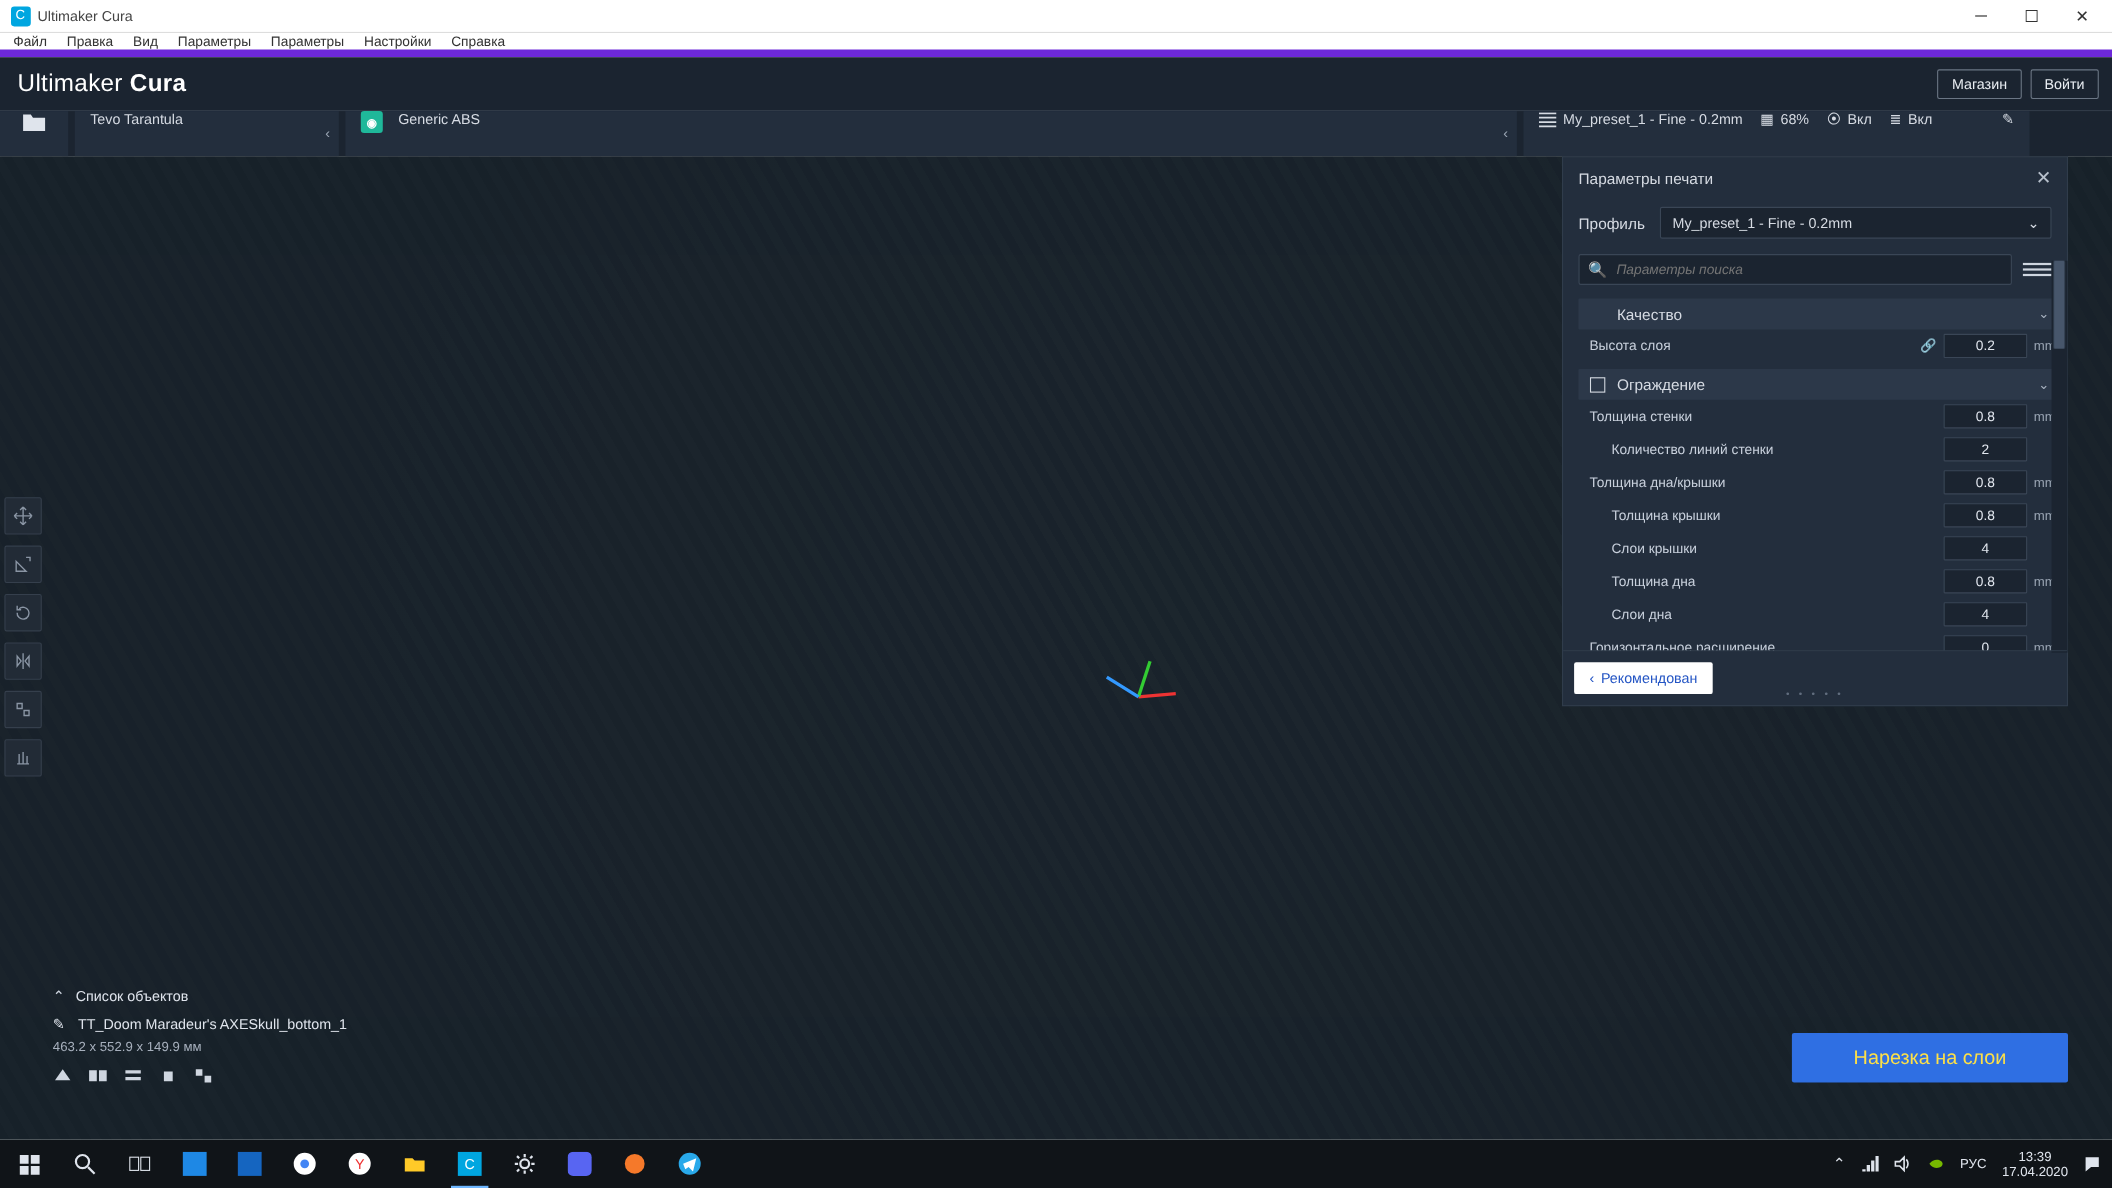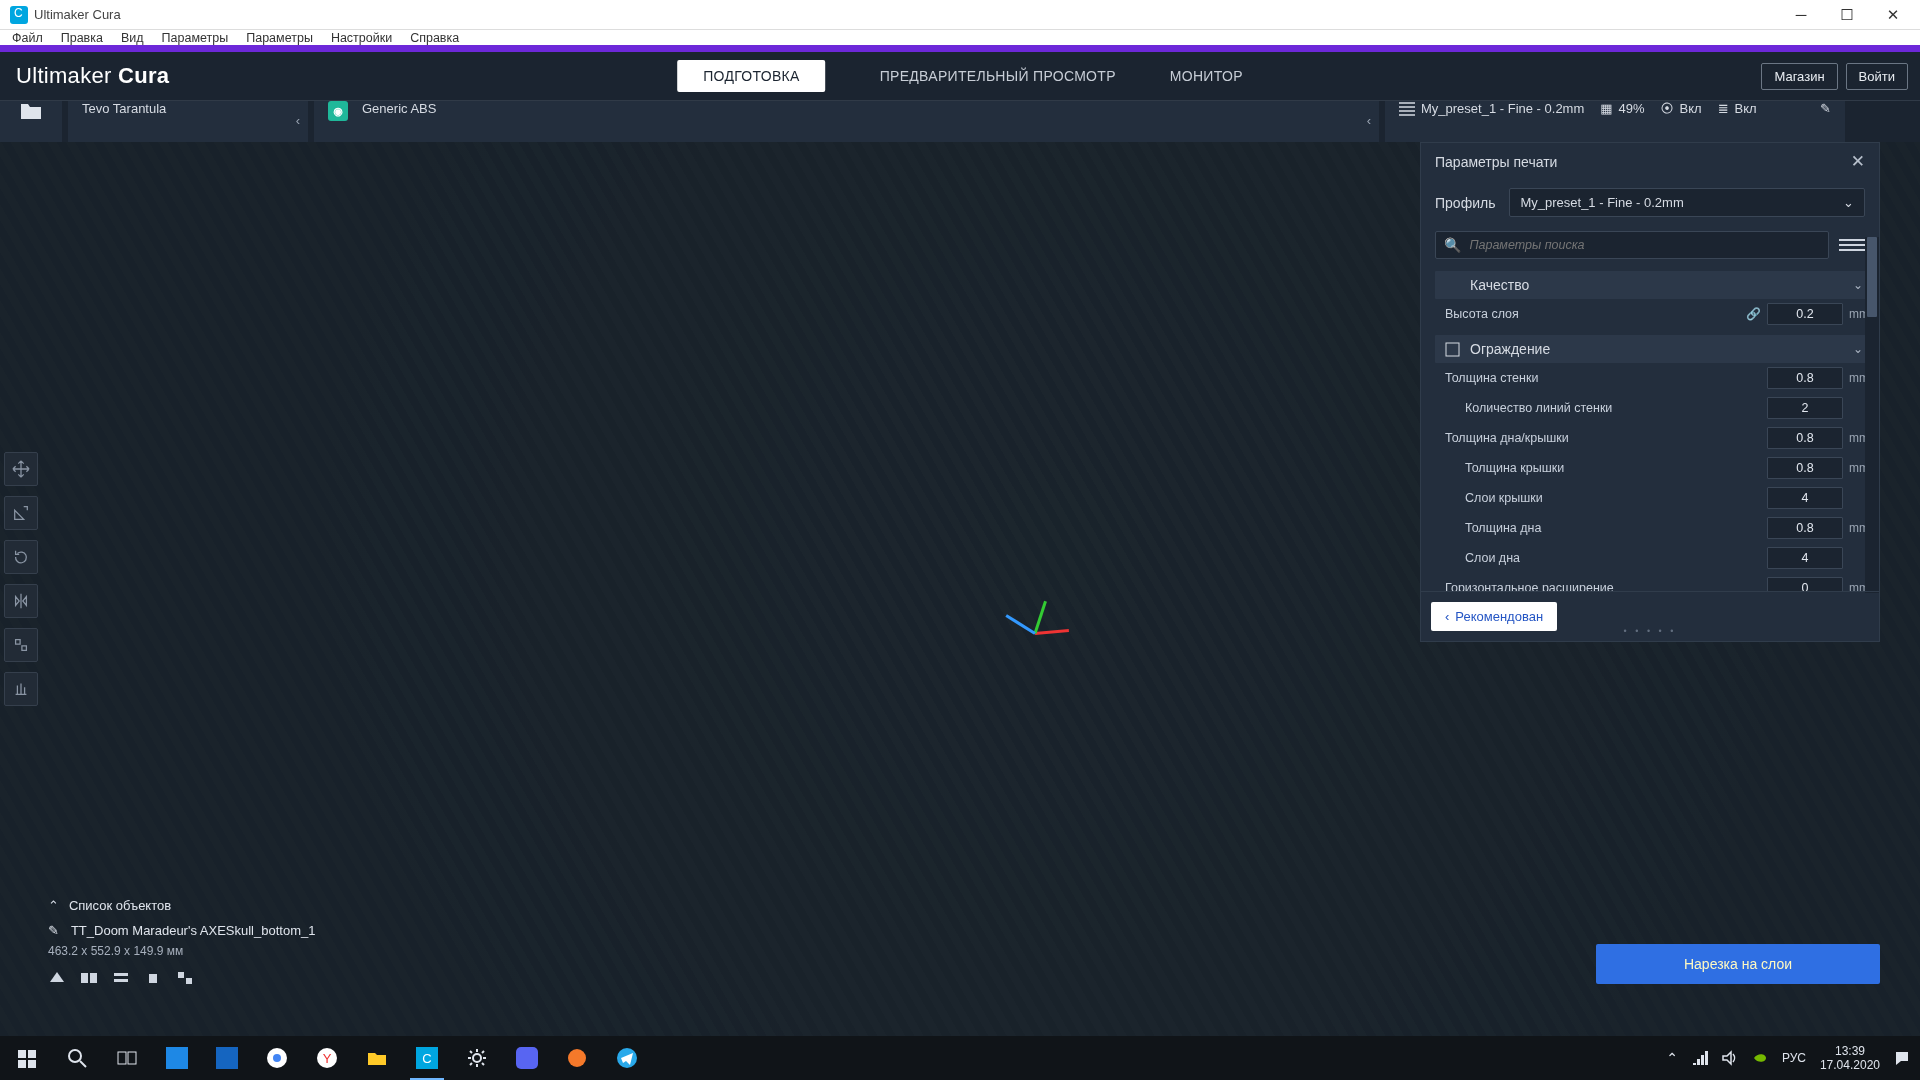--- a/index.html
+++ b/index.html
@@ -51,21 +51,21 @@
 .ltool svg{width:18px;height:18px;fill:none;stroke:#8a95a4;stroke-width:1.4}
 
 .obj-panel{position:absolute;left:48px;bottom:50px;color:#dfe4ec;font-size:13px}
 .obj-panel .hdr{display:flex;align-items:center;gap:10px;margin-bottom:10px}
 .obj-panel .row{display:flex;align-items:center;gap:12px;margin-bottom:6px}
 .obj-panel .dim{color:#a7b0bd;font-size:12px}
 .obj-icons{display:flex;gap:14px;margin-top:12px;color:#cfd6e0}
 .obj-icons span{width:18px;height:16px;display:inline-flex}
 .obj-icons svg{width:18px;height:16px;fill:#cfd6e0}
 
-.slice-btn{position:absolute;right:40px;bottom:52px;background:#2f6fe3;color:#fef9c3;padding:12px 88px;border-radius:2px;font-size:14px}
+.slice-btn{position:absolute;right:40px;bottom:52px;background:#2f6fe3;color:#fde047;padding:12px 56px;border-radius:2px;font-size:18px}
 
 .settings-panel{position:absolute;right:40px;top:0;width:460px;background:#232e3d;color:#d6dbe3;border:1px solid #303c4b;display:flex;flex-direction:column;height:500px}
 .sp-title{display:flex;align-items:center;justify-content:space-between;padding:8px 14px;font-size:14px}
 .sp-title .x{color:#b7c0cc;font-size:17px}
 .sp-profile{display:flex;align-items:center;gap:14px;padding:8px 14px}
 .sp-profile .sel{flex:1;background:#1b2430;border:1px solid #3a4656;border-radius:2px;padding:6px 10px;display:flex;align-items:center;justify-content:space-between;font-size:13px}
 .sp-search-row{display:flex;gap:10px;padding:6px 14px}
 .sp-search{flex:1;background:#1b2430;border:1px solid #3a4656;border-radius:2px;padding:5px 8px;display:flex;align-items:center;gap:8px}
 .sp-search input{background:transparent;border:none;outline:none;color:#cfd6e0;font-style:italic;font-size:12.5px;width:100%}
 .sp-search .mag{color:#8a95a4}
@@ -118,25 +118,20 @@
   <span>Правка</span>
   <span>Вид</span>
   <span>Параметры</span>
   <span>Параметры</span>
   <span>Настройки</span>
   <span>Справка</span>
 </div>
 
 <div class="toolbar">
   <div class="brand"><span>Ultimaker</span> <b>Cura</b></div>
-  <div class="stage-tabs">
-    <div class="tab active">ПОДГОТОВКА</div>
-    <div class="tab">ПРЕДВАРИТЕЛЬНЫЙ ПРОСМОТР</div>
-    <div class="tab">МОНИТОР</div>
-  </div>
   <div class="toolbar-right">
     <div class="btn-outline">Магазин</div>
     <div class="btn-outline">Войти</div>
   </div>
 </div>
 
 <div class="config-row">
   <div class="config-box box-open">
     <svg viewBox="0 0 24 20">
         <path d="M2 3h7l2 3h11v12H2z"></path>
@@ -153,21 +148,21 @@
   </div>
   <div class="config-box box-profile">
     <div class="seg lines">
       <svg viewBox="0 0 16 14">
           <path d="M0 1h16M0 5h16M0 9h16M0 13h16" stroke="#d6dbe3" stroke-width="1.6"></path>
         </svg>
       <span>My_preset_1 - Fine - 0.2mm</span>
     </div>
     <div class="seg">
       <span>▦</span>
-        <span>49%</span>
+        <span>68%</span>
     </div>
     <div class="seg">
       <span>⦿</span>
         <span>Вкл</span>
     </div>
     <div class="seg">
       <span>≣</span>
         <span>Вкл</span>
     </div>
     <span class="pencil">✎</span>

